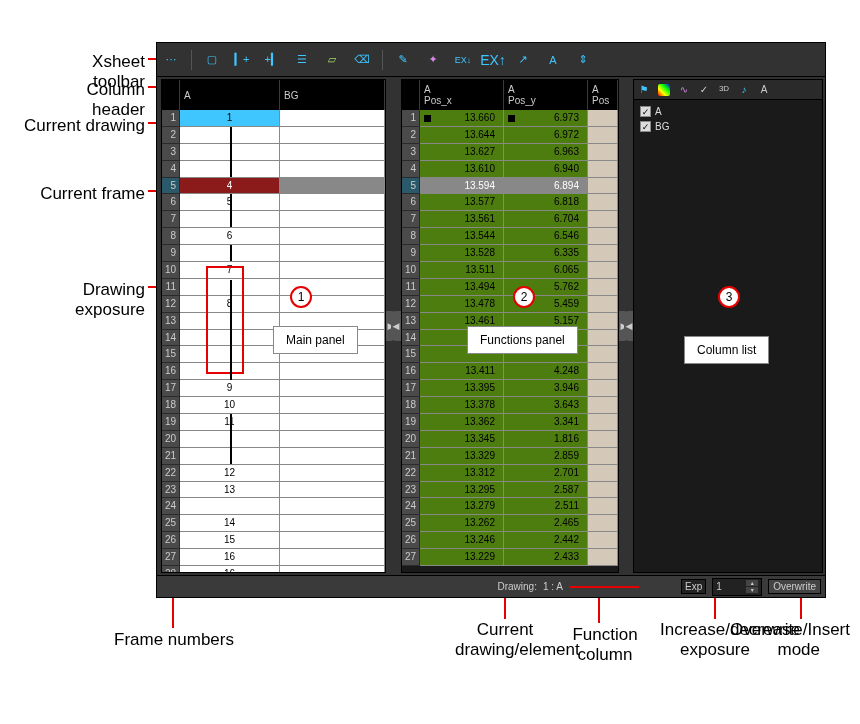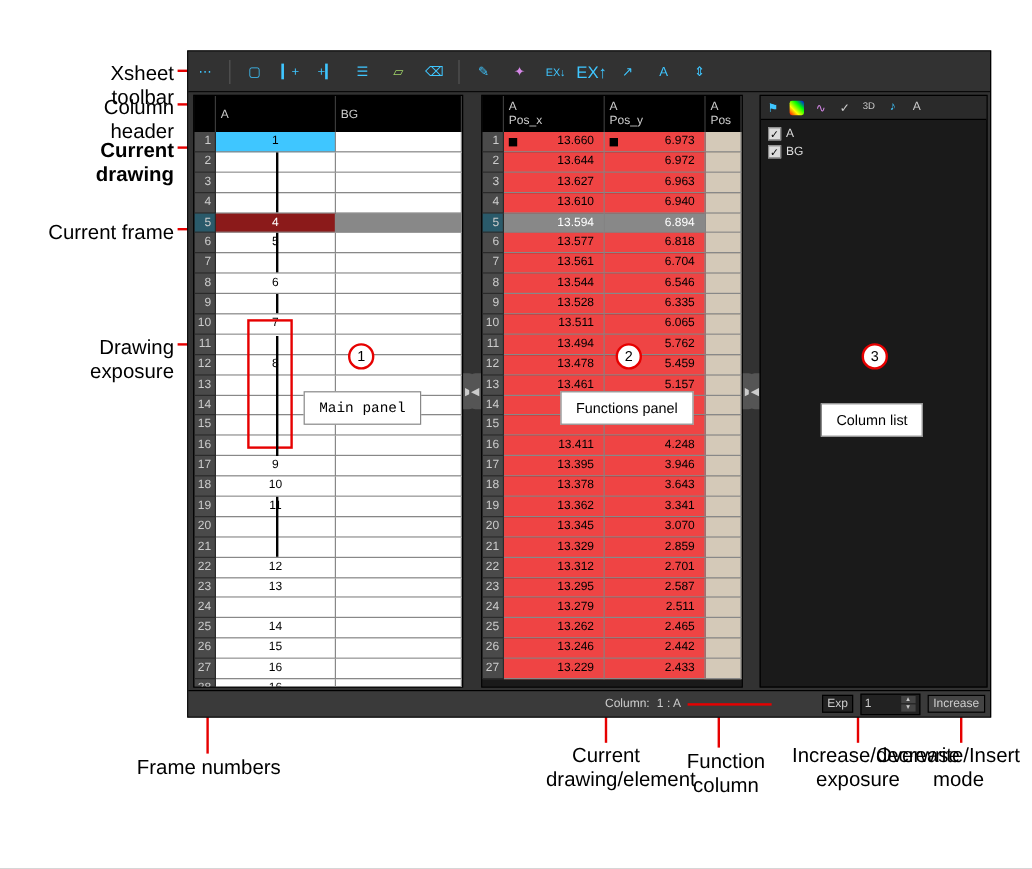--- a/index.html
+++ b/index.html
@@ -35,21 +35,21 @@
   .fnum.cur { background: #2a5a6a; }
   .cell { border-bottom: 1px solid #888; border-right: 1px solid #888; background: #fff; height: 100%; font-size: 10px; text-align: center; line-height:16px; color:#000;}
   .panel-main .cellA { width: 100px; }
   .panel-main .cellB { width: 105px; }
   .cell.curdraw { background: #3fc6ff; }
   .cell.curframe { background: #8b1a1a; color: #fff; }
   .cell.curframeB { background: #888; }
   
   .vbar-main { position: absolute; width: 2px; background: #000; left: 68px; z-index: 2; }
   
-  .panel-funcs .cellF { width: 84px; background: #ef4444; color:#000; text-align:right; padding-right:8px; position:relative;}
+  .panel-funcs .cellF { width: 84px; background: #4d7c0f; color:#000; text-align:right; padding-right:8px; position:relative;}
   .panel-funcs .cellF.curf { background: #888; color:#fff;text-align:right;}
   .panel-funcs .cellG { width: 30px; background: #d4c9b8; }
   .panel-funcs .kf { position:absolute; left:4px; top:5px; width:7px; height:7px; background:#000;}
   
   .col-icons { height: 20px; background: #2a2a2a; display: flex; align-items: center; gap: 8px; padding: 0 4px; border-bottom: 1px solid #000;}
   .ci { width:12px; height:12px; font-size:10px; text-align:center; }
   .col-list { padding: 4px; color: #ddd; font-size: 10px;}
   .col-item { display: flex; align-items: center; gap: 4px; padding: 2px;}
   .chk { width: 11px; height: 11px; border: 1px solid #888; background:#ddd; display:inline-flex; align-items:center; justify-content:center; font-size:9px; color:#000;}
   
@@ -74,21 +74,21 @@
 </style>
 </head>
 <body>
 
 <div class="label right" style="left:40px; top:52px; width:105px;">Xsheet toolbar</div>
 <div class="redline h" style="left:148px; top:58px; width:18px;"></div>
 
 <div class="label right" style="left:40px; top:80px; width:105px;">Column header</div>
 <div class="redline h" style="left:148px; top:86px; width:24px;"></div>
 
-<div class="label right" style="left:20px; top:116px; width:125px;font-weight:bold;">Current drawing</div>
+<div class="label right" style="left:20px; top:116px; width:125px;">Current drawing</div>
 <div class="redline h" style="left:148px; top:122px; width:30px;"></div>
 
 <div class="label right" style="left:40px; top:184px; width:105px;">Current frame</div>
 <div class="redline h" style="left:148px; top:190px; width:30px;"></div>
 
 <div class="label right" style="left:20px; top:280px; width:125px;">Drawing exposure</div>
 <div class="redline h" style="left:148px; top:286px; width:58px;"></div>
 
 <div class="label" style="left:114px; top:630px;">Frame numbers</div>
 <div class="redline v" style="left:172px; top:597px; height:31px;"></div>
@@ -422,21 +422,21 @@
             </div>
             <div class="row">
               <div class="fnum">19</div>
               <div class="cell cellF">13.362</div>
               <div class="cell cellF">3.341</div>
               <div class="cell cellG"></div>
             </div>
             <div class="row">
               <div class="fnum">20</div>
               <div class="cell cellF">13.345</div>
-              <div class="cell cellF">3.070</div>
+              <div class="cell cellF">1.816</div>
               <div class="cell cellG"></div>
             </div>
             <div class="row">
               <div class="fnum">21</div>
               <div class="cell cellF">13.329</div>
               <div class="cell cellF">2.859</div>
               <div class="cell cellG"></div>
             </div>
             <div class="row">
               <div class="fnum">22</div>
@@ -498,38 +498,38 @@
         <div class="col-item">
             <span class="chk">✓</span>
             <span>BG</span>
           </div>
       </div>
     </div>
   </div>
 
   <div class="footer">
     <span class="f-current"></span>
-    <span>Column:</span>
+    <span>Drawing:</span>
     <span>1 : A</span>
     <div class="f-redline"></div>
     <span style="width:30px"></span>
     <span class="f-exp">Exp</span>
     <span class="f-num">
         <span>1</span>
         <span class="f-spin">
           <div>▴</div>
           <div>▾</div>
         </span>
       </span>
-    <span class="f-ow">Increase</span>
+    <span class="f-ow">Overwrite</span>
   </div>
 </div>
 
 <div class="redbox" style="left:206px; top:266px; width:38px; height:108px;"></div>
 
 <div class="numcirc" style="left:290px; top:286px;">1</div>
-<div class="calloutbox" style="left:253px; top:326px;font-family:Liberation Mono, monospace;">Main panel</div>
+<div class="calloutbox" style="left:273px; top:326px;">Main panel</div>
 
 <div class="numcirc" style="left:513px; top:286px;">2</div>
 <div class="calloutbox" style="left:467px; top:326px;">Functions panel</div>
 
 <div class="numcirc" style="left:718px; top:286px;">3</div>
 <div class="calloutbox" style="left:684px; top:326px;margin-top:10px;">Column list</div>
 
 </body></html>

